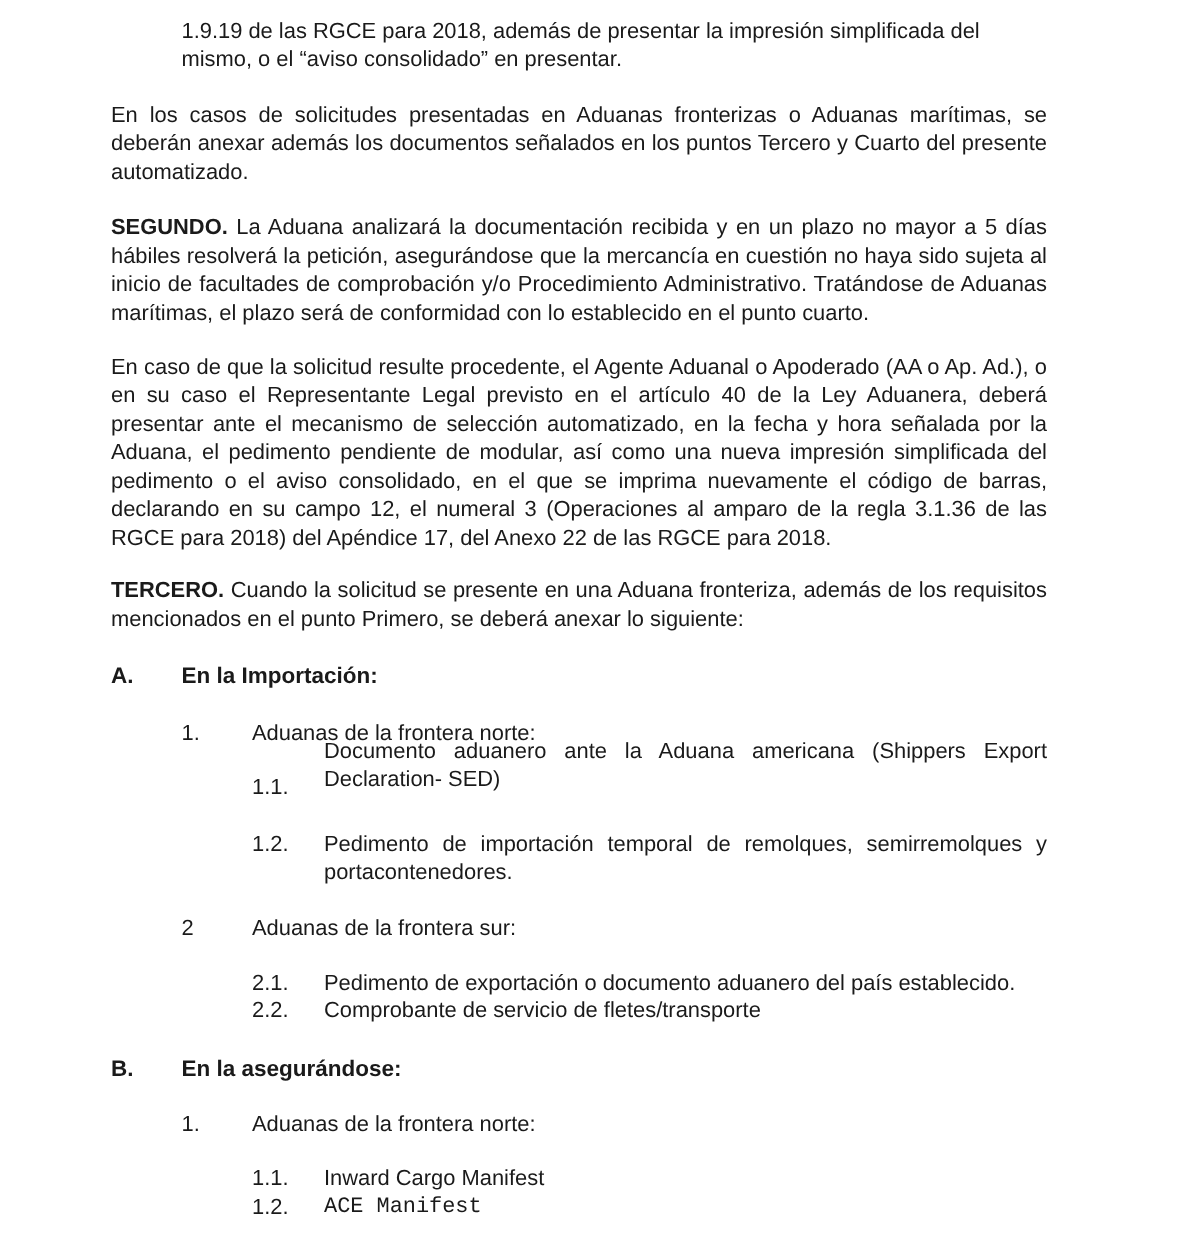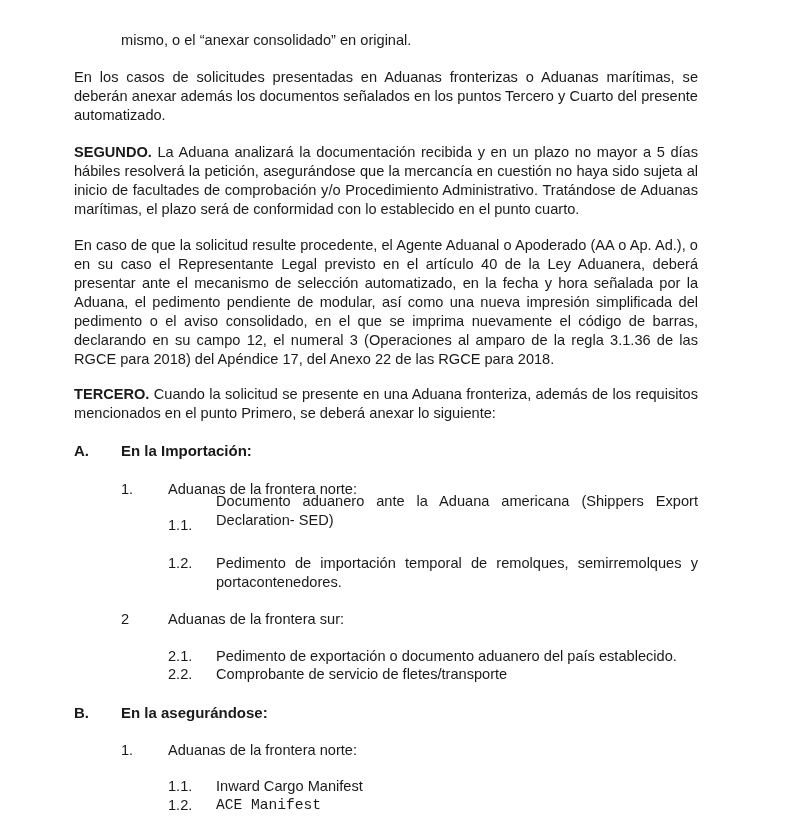--- a/index.html
+++ b/index.html
@@ -15,22 +15,22 @@
     .heading { position: absolute; font-weight: bold; font-size: 15px; }
     .num { position: absolute; }
     .item-text { position: absolute; width: 482px; text-align: justify; }
   </style>
 </head>
 <body>
 
 <div>
 
   <p class="para indented" style="top:12px;">
-    <br>
-    <span>mismo, o el “anexar consolidado” en original.</span>
+    <span>1.9.19 de las RGCE para 2018, además de presentar la impresión simplificada del</span><br>
+    <span>mismo, o el “aviso consolidado” en presentar.</span>
   </p>
 
   <p class="para" style="top:68px;">En los casos de solicitudes presentadas en Aduanas fronterizas o Aduanas marítimas, se deberán anexar además los documentos señalados en los puntos Tercero y Cuarto del presente automatizado.</p>
 
   <p class="para" style="top:143px;"><span class="lbl">SEGUNDO.</span><span> La Aduana analizará la documentación recibida y en un plazo no mayor a 5 días hábiles resolverá la petición, asegurándose que la mercancía en cuestión no haya sido sujeta al inicio de facultades de comprobación y/o Procedimiento Administrativo. Tratándose de Aduanas marítimas, el plazo será de conformidad con lo establecido en el punto cuarto.</span></p>
 
   <p class="para" style="top:236px;">En caso de que la solicitud resulte procedente, el Agente Aduanal o Apoderado (AA o Ap. Ad.), o en su caso el Representante Legal previsto en el artículo 40 de la Ley Aduanera, deberá presentar ante el mecanismo de selección automatizado, en la fecha y hora señalada por la Aduana, el pedimento pendiente de modular, así como una nueva impresión simplificada del pedimento o el aviso consolidado, en el que se imprima nuevamente el código de barras, declarando en su campo 12, el numeral 3 (Operaciones al amparo de la regla 3.1.36 de las RGCE para 2018) del Apéndice 17, del Anexo 22 de las RGCE para 2018.</p>
 
   <p class="para" style="top:385px;"><span class="lbl">TERCERO.</span><span> Cuando la solicitud se presente en una Aduana fronteriza, además de los requisitos mencionados en el punto Primero, se deberá anexar lo siguiente:</span></p>
 

